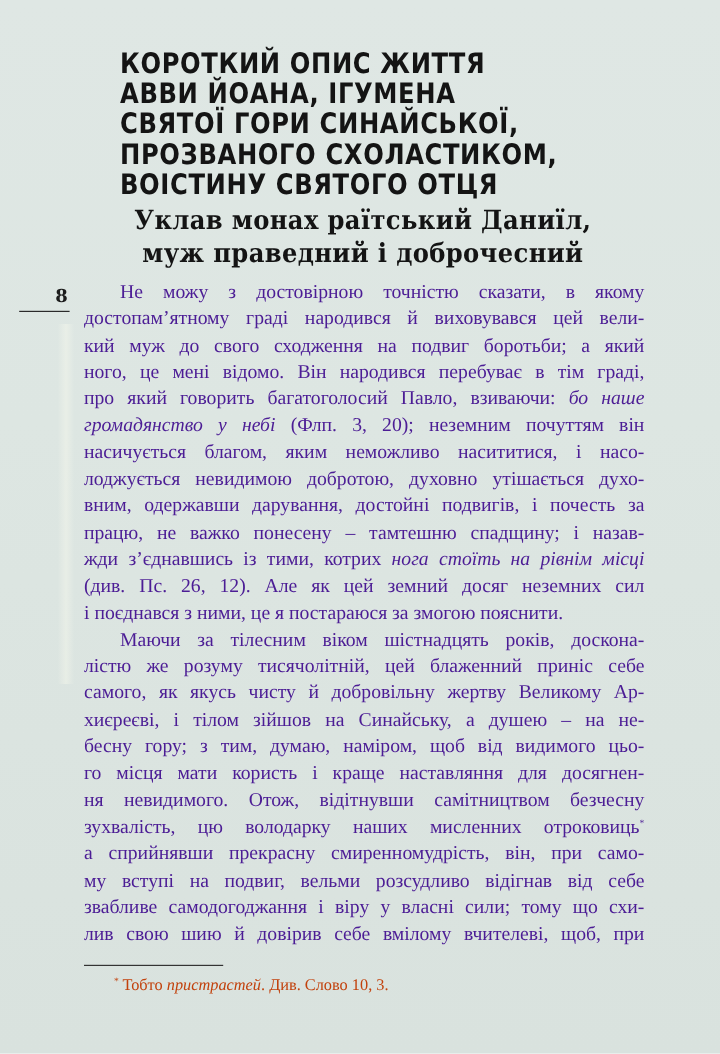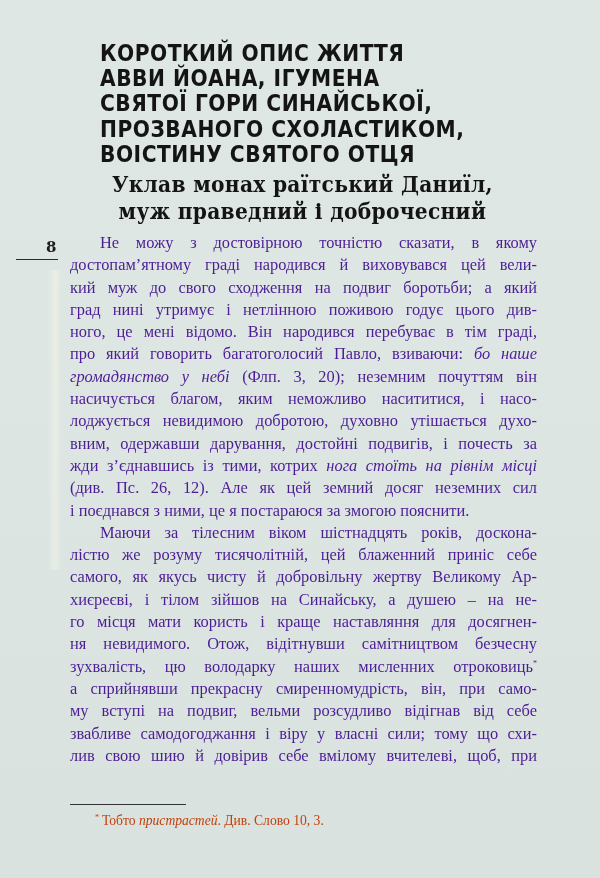--- a/index.html
+++ b/index.html
@@ -146,34 +146,35 @@
     </div>
   </div>
 
   <div class="page-number">8</div>
   <div class="page-rule"></div>
 
   <div class="body-text" id="body-text">
       <span class="line indent"><span>Не можу з достовірною точністю сказати, в якому</span></span>
       <span class="line"><span>достопам’ятному граді народився й виховувався цей вели-</span></span>
       <span class="line"><span>кий муж до свого сходження на подвиг боротьби; а який</span></span>
-      <span class="line"><span>град нині утримує і нетлінною поживою годує цього див-</span></span>
       <span class="line"><span>ного, це мені відомо. Він народився перебуває в тім граді,</span></span>
       <span class="line"><span>про який говорить багатоголосий Павло, взиваючи: </span><span class="it">бо наше</span></span>
       <span class="line"><span class="it">громадянство у небі</span><span> (Флп. 3, 20); неземним почуттям він</span></span>
       <span class="line"><span>насичується благом, яким неможливо насититися, і насо-</span></span>
       <span class="line"><span>лоджується невидимою добротою, духовно утішається духо-</span></span>
       <span class="line"><span>вним, одержавши дарування, достойні подвигів, і почесть за</span></span>
+      <span class="line"><span>працю, не важко понесену – тамтешню спадщину; і назав-</span></span>
       <span class="line"><span>жди з’єднавшись із тими, котрих </span><span class="it">нога стоїть на рівнім місці</span></span>
       <span class="line"><span>(див. Пс. 26, 12). Але як цей земний досяг неземних сил</span></span>
       <span class="line last"><span>і поєднався з ними, це я постараюся за змогою пояснити.</span></span>
       <span class="line indent"><span>Маючи за тілесним віком шістнадцять років, доскона-</span></span>
       <span class="line"><span>лістю же розуму тисячолітній, цей блаженний приніс себе</span></span>
       <span class="line"><span>самого, як якусь чисту й добровільну жертву Великому Ар-</span></span>
       <span class="line"><span>хиєреєві, і тілом зійшов на Синайську, а душею – на не-</span></span>
+      <span class="line"><span>бесну гору; з тим, думаю, наміром, щоб від видимого цьо-</span></span>
       <span class="line"><span>го місця мати користь і краще наставляння для досягнен-</span></span>
       <span class="line"><span>ня невидимого. Отож, відітнувши самітництвом безчесну</span></span>
       <span class="line"><span>зухвалість, цю володарку наших мисленних отроковиць</span><sup class="fn-ref">*</sup></span>
       <span class="line"><span>а сприйнявши прекрасну смиренномудрість, він, при само-</span></span>
       <span class="line"><span>му вступі на подвиг, вельми розсудливо відігнав від себе</span></span>
       <span class="line"><span>звабливе самодогоджання і віру у власні сили; тому що схи-</span></span>
       <span class="line"><span>лив свою шию й довірив себе вмілому вчителеві, щоб, при</span></span>
     </div>
 
   <div class="footnote-rule"></div>

